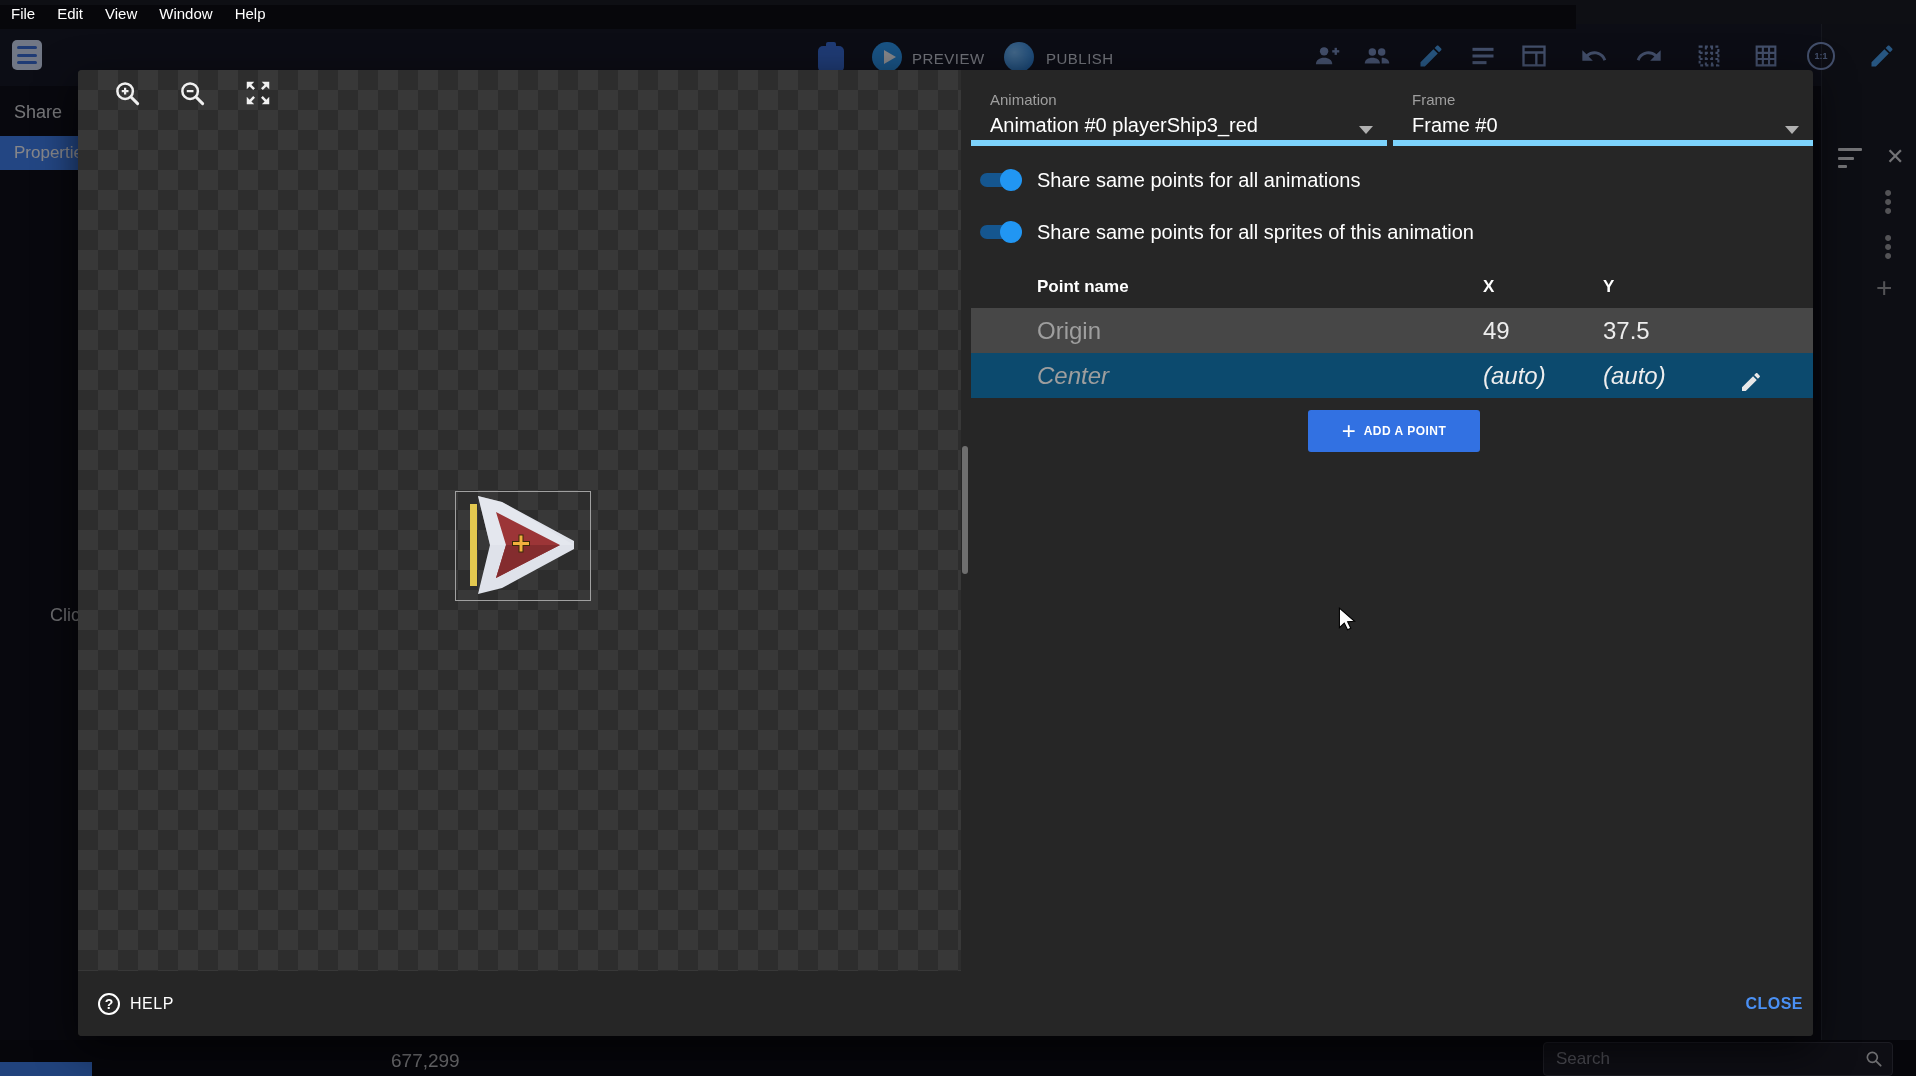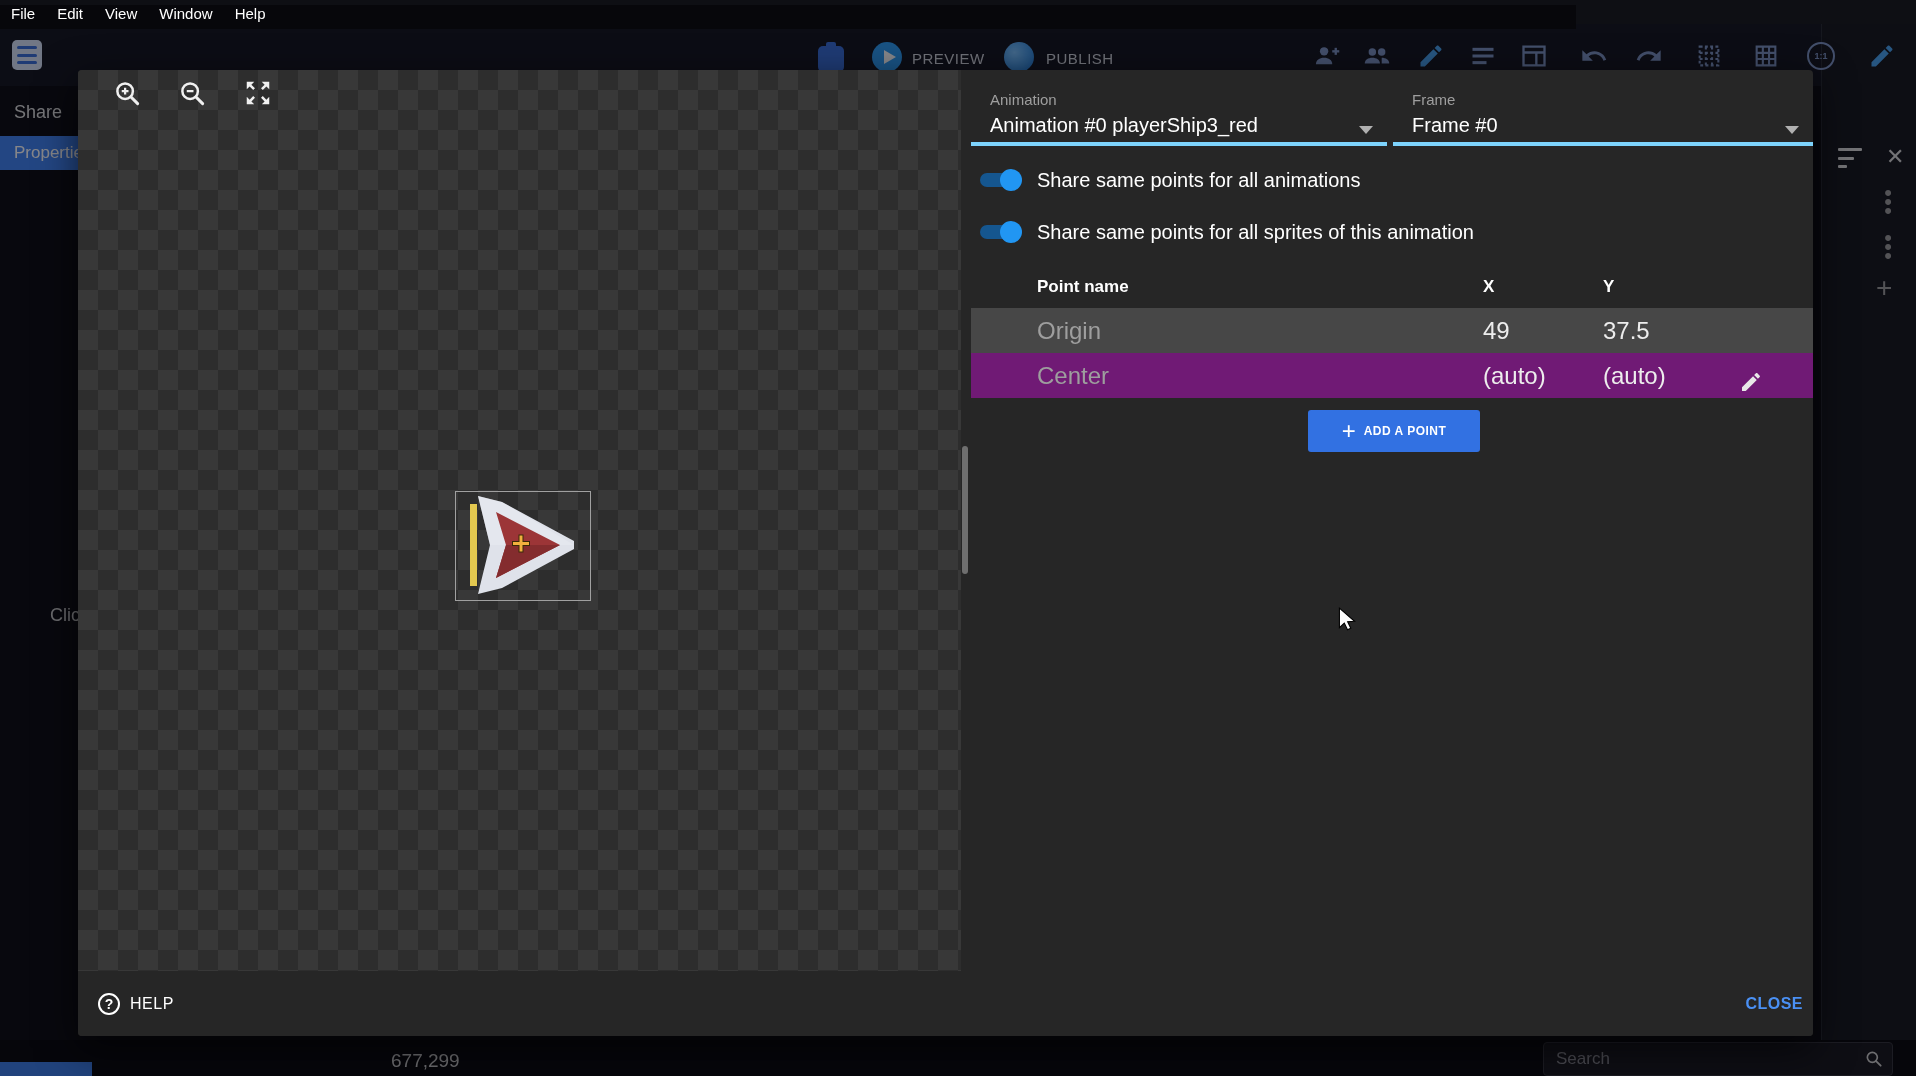--- a/index.html
+++ b/index.html
@@ -75,39 +75,39 @@
             background-size:40px 40px; background-position:0 0,20px 20px; }
   .canvas-tool { position:absolute; top:8px; width:30px; height:30px; cursor:pointer; }
   .canvas-tool svg { width:100%; height:100%; }
   .zoom-in { left:34px; } .zoom-out { left:99px; } .fit-view { left:165px; }
 
   .sprite-box { position:absolute; left:377px; top:421px; width:136px; height:110px; border:1px solid #a0a0a0; }
   .scroll-thumb { position:absolute; left:884px; top:376px; width:6px; height:128px; background:#6f6f6f; border-radius:3px; }
 
   .panel { position:absolute; left:893px; top:0; width:842px; height:901px; }
 
-  .dropdown { position:absolute; top:12px; height:64px; border-bottom:4px solid #7dd3fc; cursor:pointer; }
+  .dropdown { position:absolute; top:12px; height:64px; border-bottom:6px solid #7dd3fc; cursor:pointer; }
   .dd-anim { left:0; width:416px; } .dd-frame { left:422px; width:420px; }
   .dd-label { position:absolute; left:19px; top:9px; font-size:15px; color:#9e9e9e; }
   .dd-value { position:absolute; left:19px; top:32px; font-size:20px; color:#ffffff; white-space:nowrap; }
   .dd-arrow { position:absolute; right:14px; top:44px; width:0; height:0;
               border-left:7px solid transparent; border-right:7px solid transparent; border-top:8px solid #b0b0b0; }
 
   .toggle-row { position:absolute; left:0; width:100%; height:32px; }
   .toggle-row.t1 { top:94px; } .toggle-row.t2 { top:146px; }
   .switch { position:absolute; left:7px; top:5px; width:44px; height:22px; cursor:pointer; }
   .switch .track { position:absolute; left:2px; top:4px; width:40px; height:14px; border-radius:7px; background:#15568f; }
   .switch .thumb { position:absolute; right:0; top:0; width:22px; height:22px; border-radius:50%; background:#2196f3; }
   .toggle-label { position:absolute; left:66px; top:0; font-size:20px; color:#ffffff; line-height:32px; white-space:nowrap; }
 
   .points-table { position:absolute; left:0; top:196px; width:842px; }
   .pt-header { position:relative; height:42px; }
   .pt-row { position:relative; height:45px; cursor:pointer; }
   .pt-row.r0 { background:#474747; }
-  .pt-row.r1 { background:#701a75; }
+  .pt-row.r1 { background:#0c4a6e;font-style:italic; }
   .col-name { position:absolute; left:66px; top:0; line-height:inherit; }
   .col-x { position:absolute; left:512px; top:0; }
   .col-y { position:absolute; left:632px; top:0; }
   .pt-header span { font-size:17px; font-weight:bold; color:#ffffff; line-height:42px; }
   .pt-row span { font-size:24px; line-height:45px; }
   .pt-row .col-name { color:#9e9e9e; }
   .pt-row .col-x, .pt-row .col-y { color:#ededed; }
   .row-edit { position:absolute; right:50px; top:10px; width:24px; height:24px; cursor:pointer; }
 
   .add-point-btn { position:absolute; left:337px; top:340px; width:172px; height:42px; background:#3271e2;

